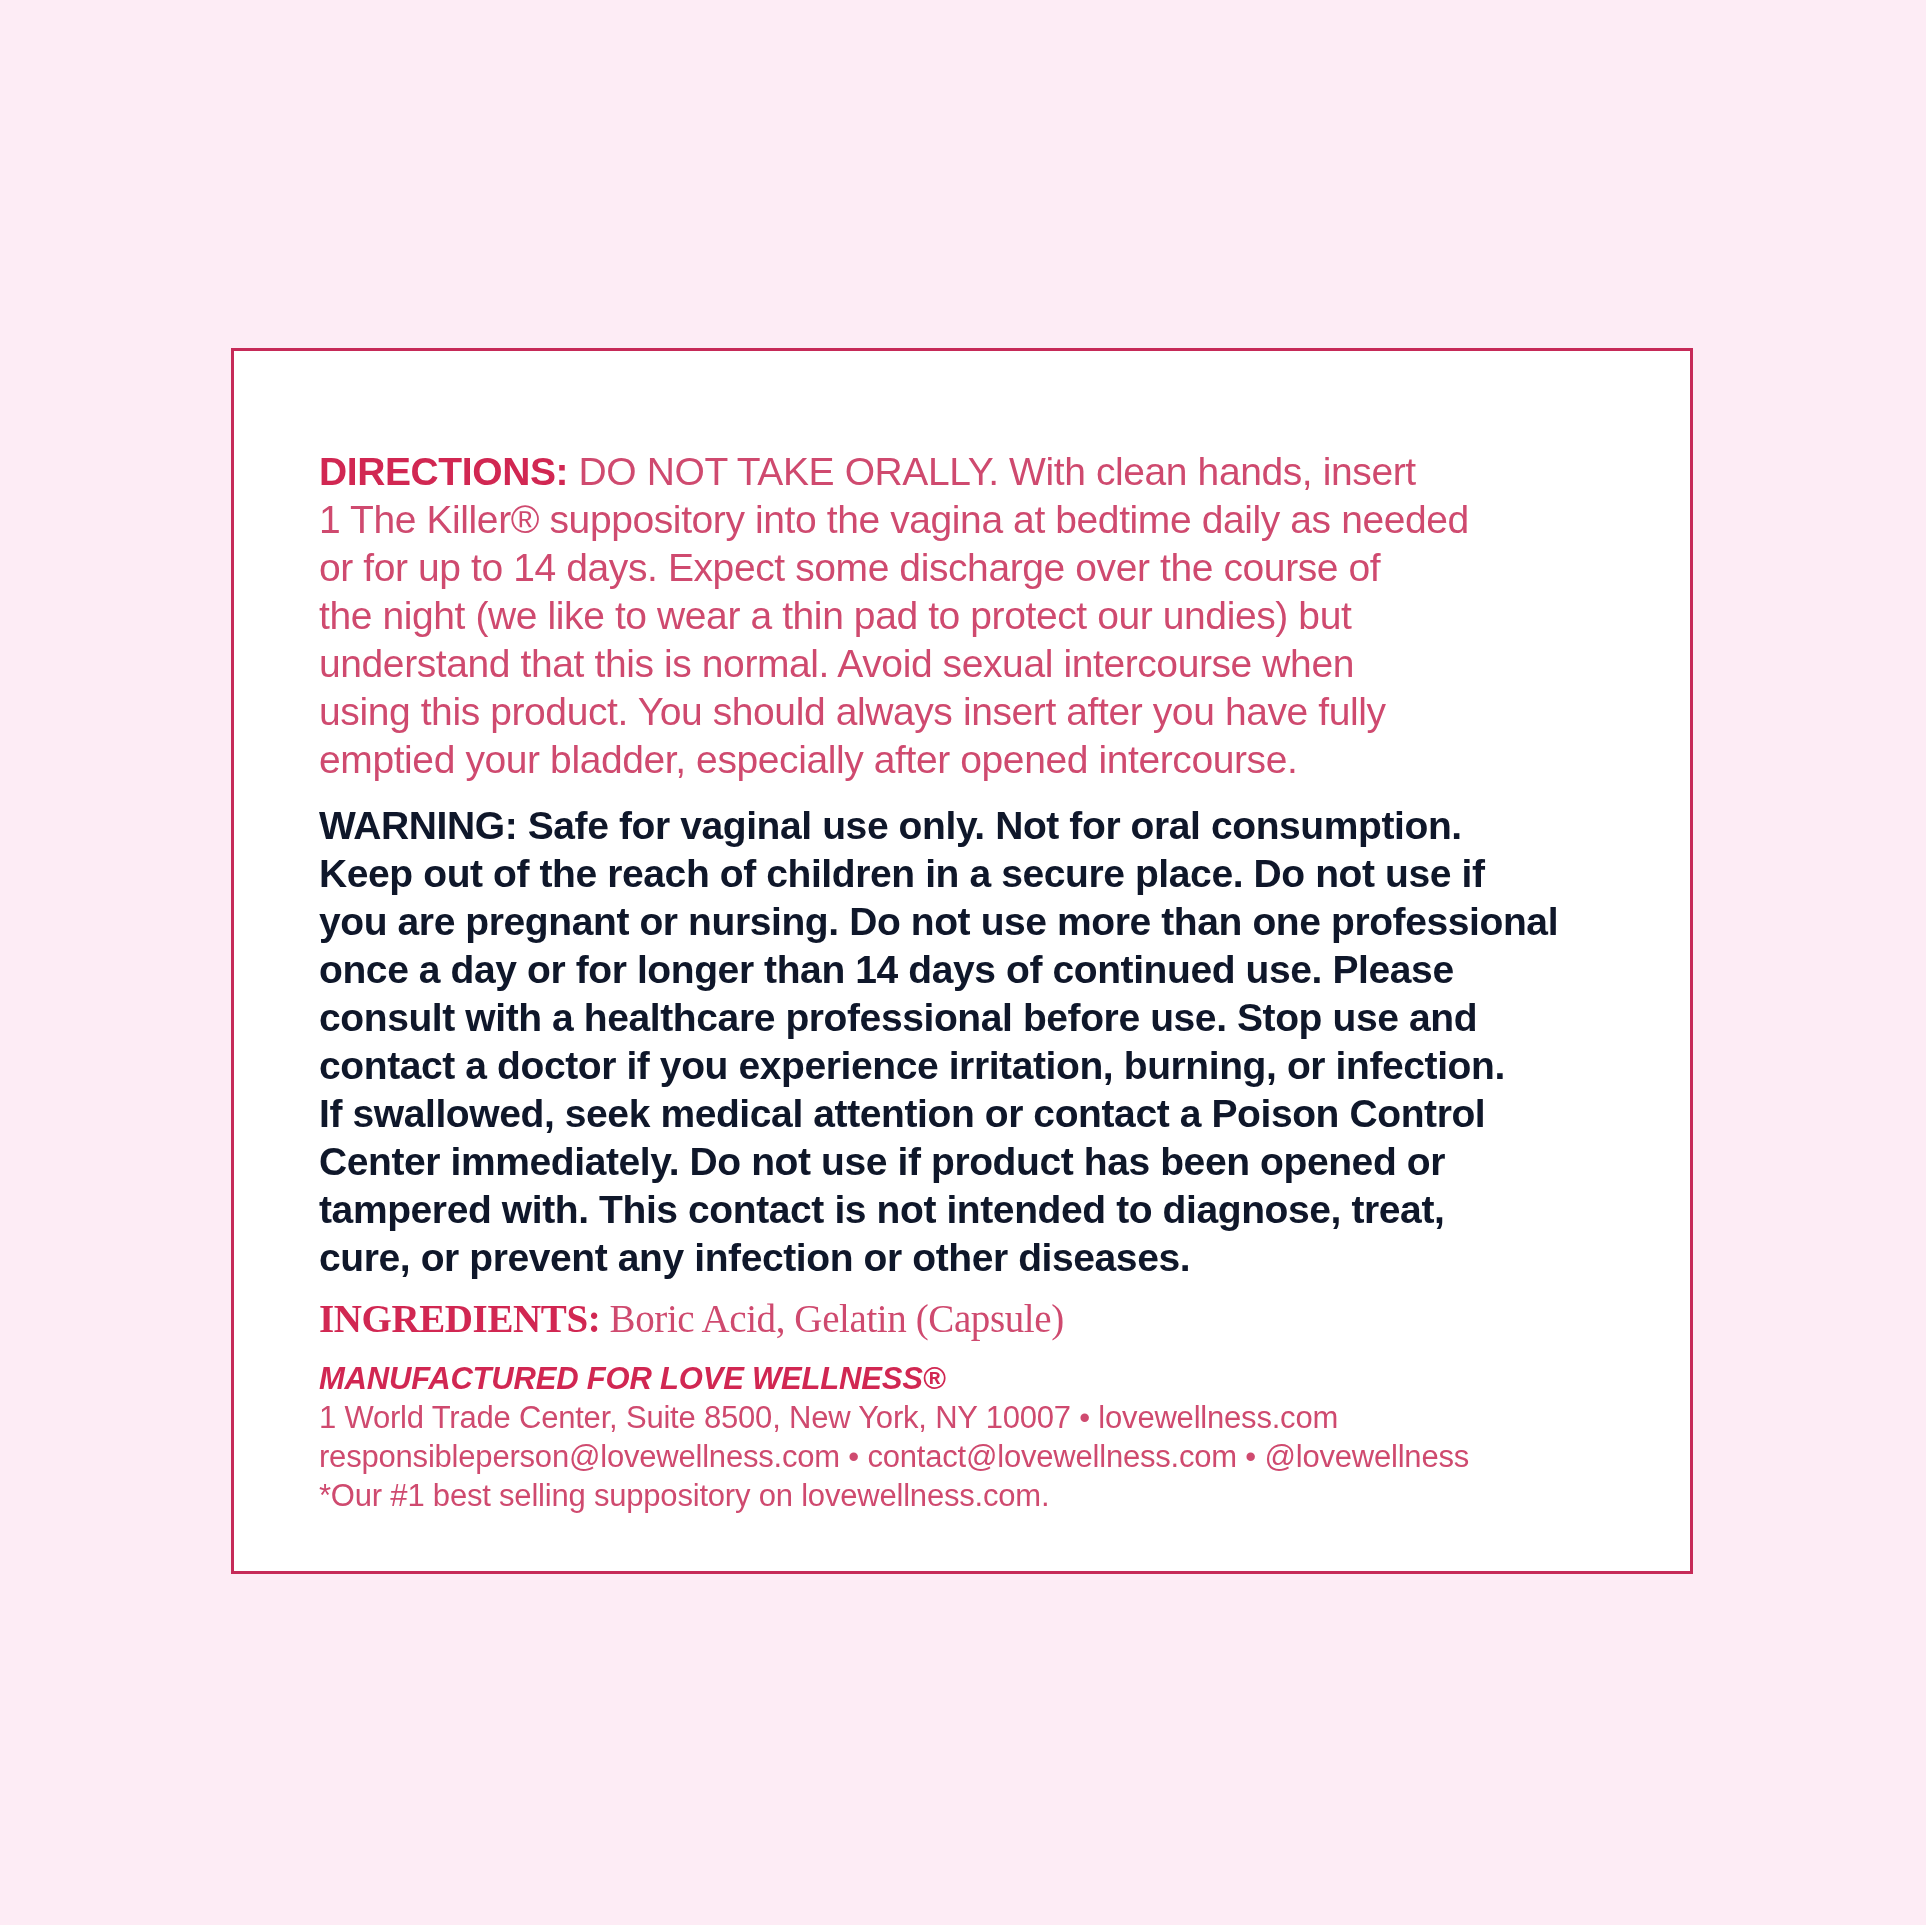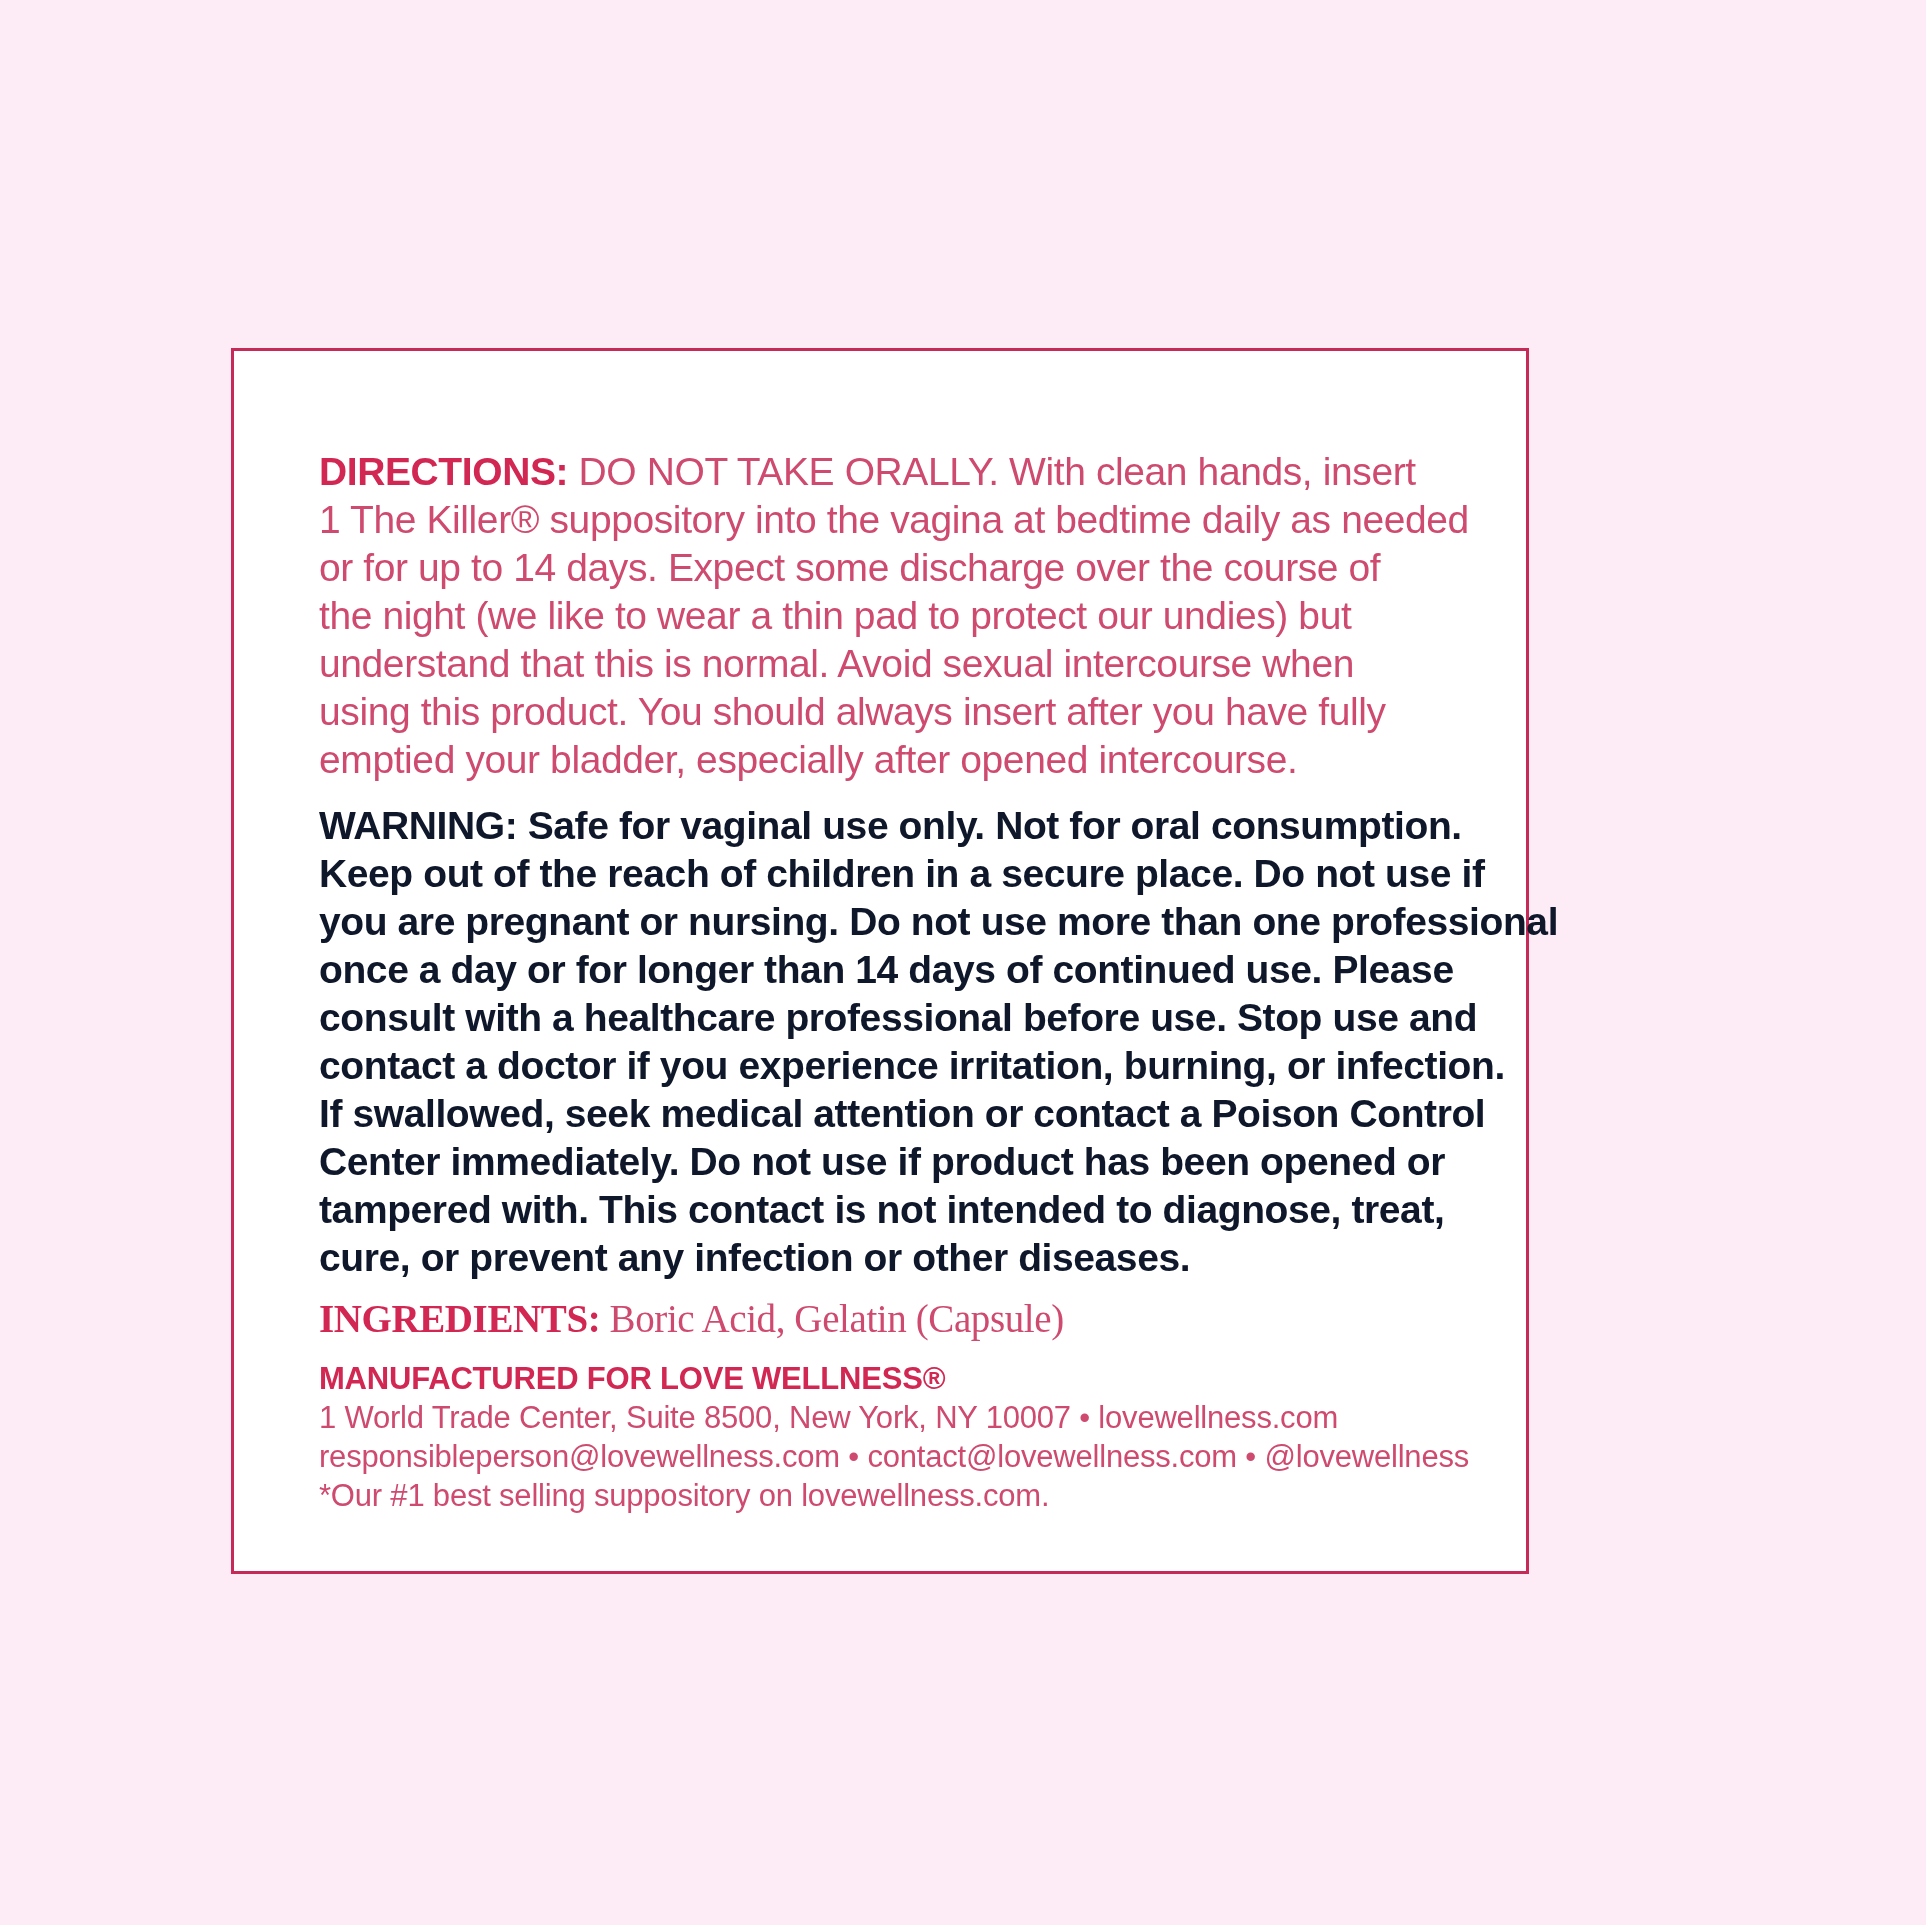--- a/index.html
+++ b/index.html
@@ -8,21 +8,21 @@
     width: 1927px;
     height: 1926px;
     background: #fdecf5;
     font-family: "Liberation Sans", sans-serif;
     overflow: hidden;
   }
   .panel {
     position: absolute;
     left: 231px;
     top: 348px;
-    width: 1298px;
+    width: 1462px;
     height: 1226px;
     background: #ffffff;
     border: 3px solid #c62a58;
     box-sizing: border-box;
   }
   .content {
     position: absolute;
     left: 85px;
     top: 97px;
     right: 48px;
@@ -48,20 +48,21 @@
   .mfr {
     font-size: 31px;
     line-height: 39px;
     letter-spacing: -0.2px;
     color: #cf4a6f;
     margin: 0;
   }
   .mfr-heading {
     font-weight: 700;
     color: #d12752;
+    font-style: italic;
   }
   .directions-par { margin: 0 0 18px 0; }
 </style>
 </head>
 <body>
 
 <div class="panel">
   <div class="content">
 
     <p class="body-text directions-par">

